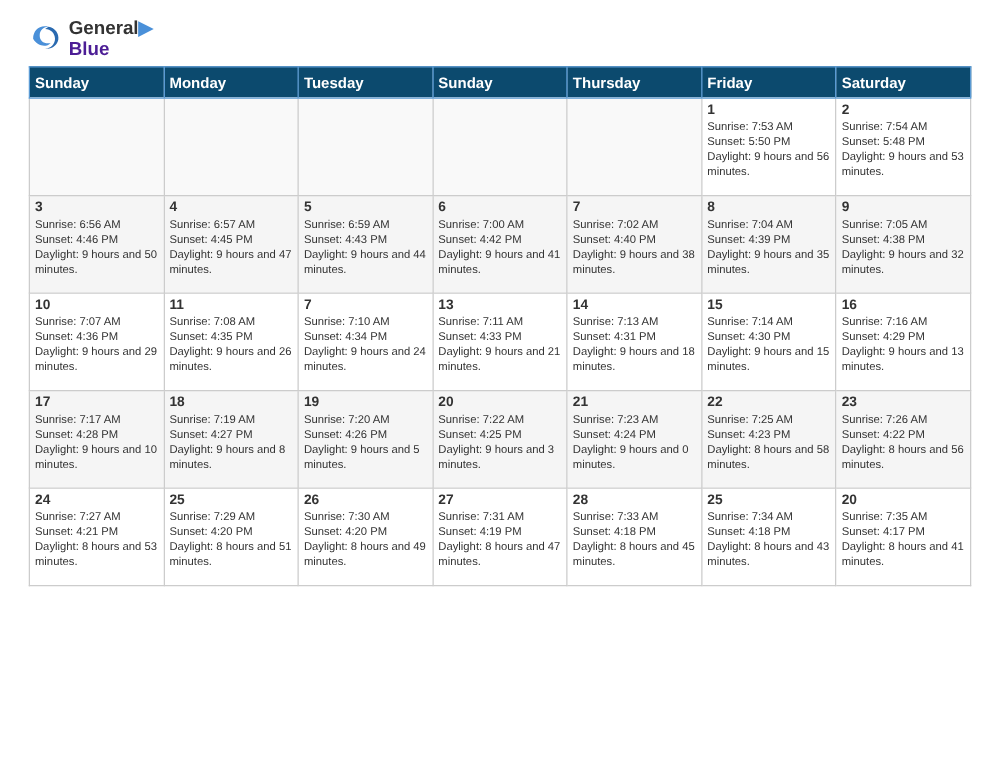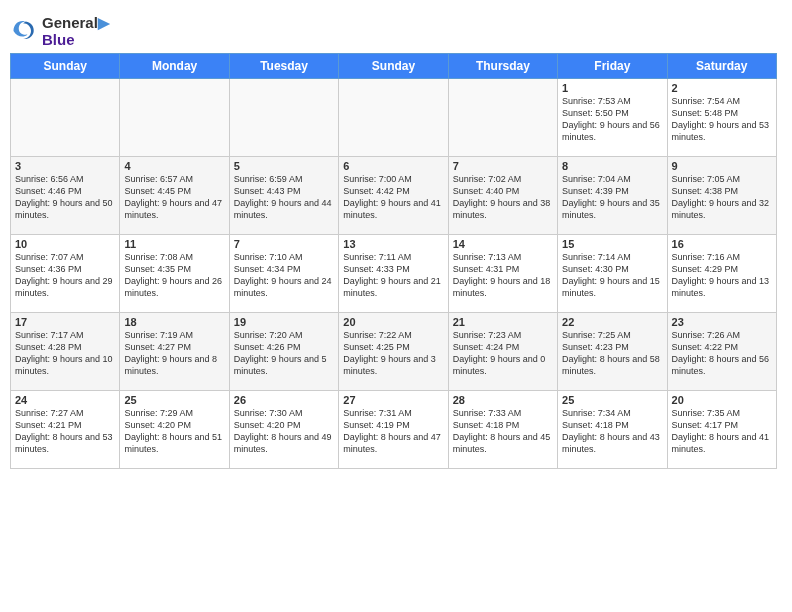--- a/index.html
+++ b/index.html
@@ -5,21 +5,21 @@
     * { margin: 0; padding: 0; box-sizing: border-box; }
     body {
       font-family: Arial, sans-serif;
       background: #fff;
       width: 792px;
       height: 612px;
       overflow: hidden;
     }
     .container {
       width: 792px;
-      padding: 10px 15px 5px 10px;
+      padding: 10px 15px 5px 23px;
     }
     .header-row {
       display: flex;
       align-items: flex-start;
       justify-content: space-between;
       margin-bottom: 4px;
     }
     .logo {
       display: flex;
       align-items: center;
@@ -43,26 +43,26 @@
       font-size: 15px;
       color: #555;
       margin-top: 2px;
     }
     table {
       width: 100%;
       border-collapse: collapse;
       table-layout: fixed;
     }
     thead tr th {
-      background-color: #3b82f6;
+      background-color: #0c4a6e;
       color: #fff;
       font-size: 12px;
       font-weight: bold;
       padding: 5px 4px;
-      text-align: center;
+      text-align: left;
       border: 1px solid #5a9ad4;
     }
     tbody tr td {
       border: 1px solid #ccc;
       vertical-align: top;
       padding: 3px 4px;
       font-size: 9.5px;
       color: #333;
       height: 78px;
       background: #fff;

